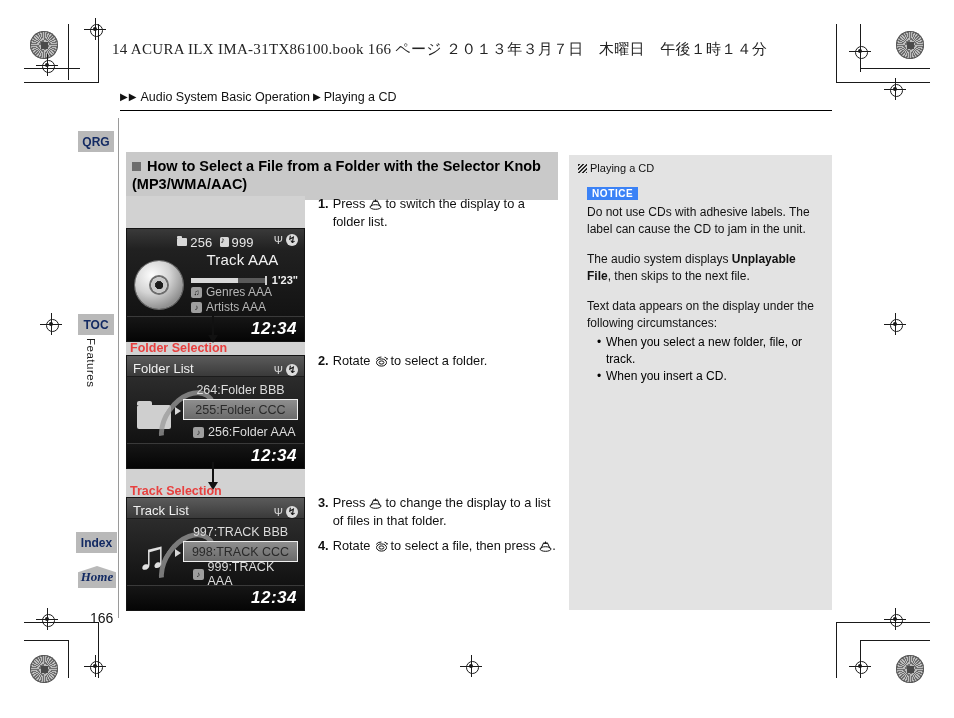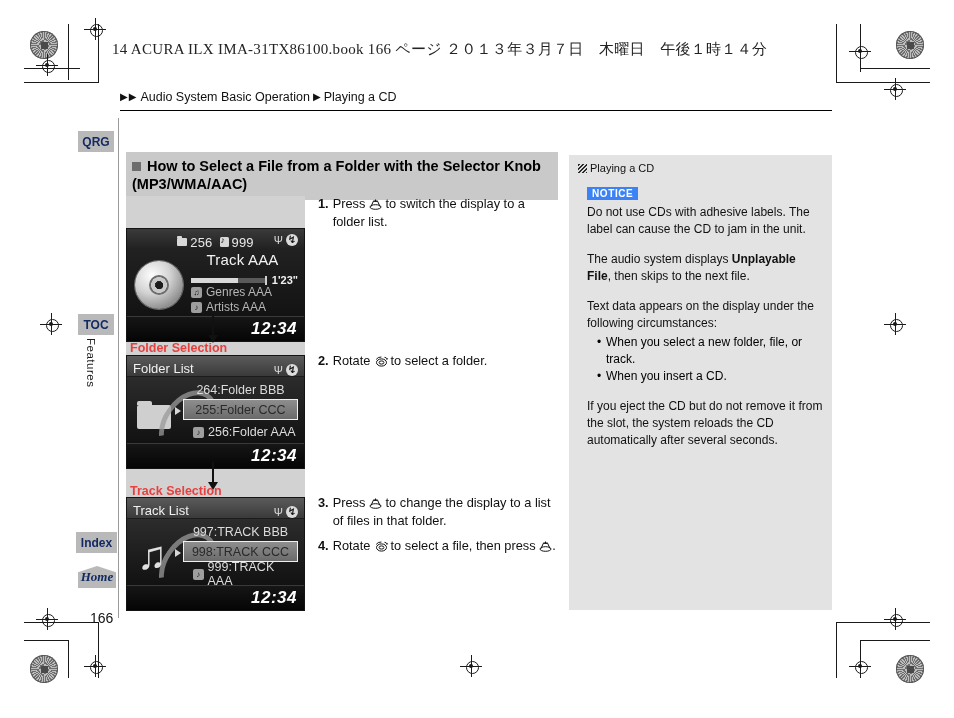--- a/index.html
+++ b/index.html
@@ -479,19 +479,18 @@
     </div>
     <div class="indent">
       <span class="noticetag">NOTICE</span>
       <p>Do not use CDs with adhesive labels. The label can cause the CD to jam in the unit.</p>
       <p><span>The audio system displays </span><span class="b">Unplayable File</span><span>, then skips to the next file.</span></p>
       <p style="margin-bottom:2px">Text data appears on the display under the following circumstances:</p>
       <ul>
         <li>When you select a new folder, file, or track.</li>
         <li>When you insert a CD.</li>
       </ul>
-      <p>If you eject the CD but do not remove it from the slot, the system reloads the CD automatically after several seconds.</p>
     </div>
   </div>
 
   <div class="pagenum">166</div>
 
 </div>
 
 </body></html>

